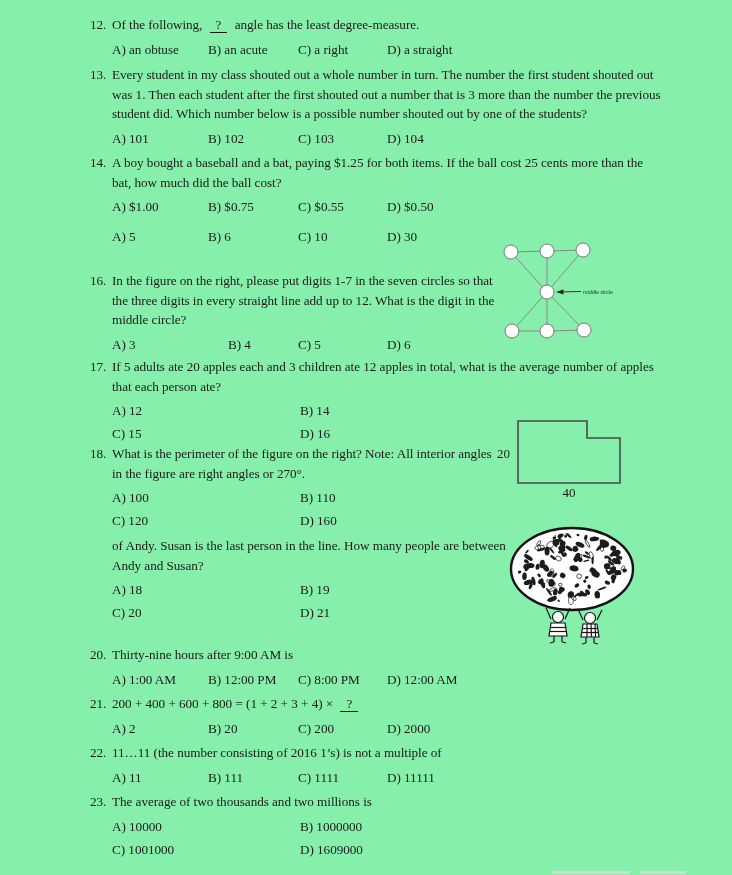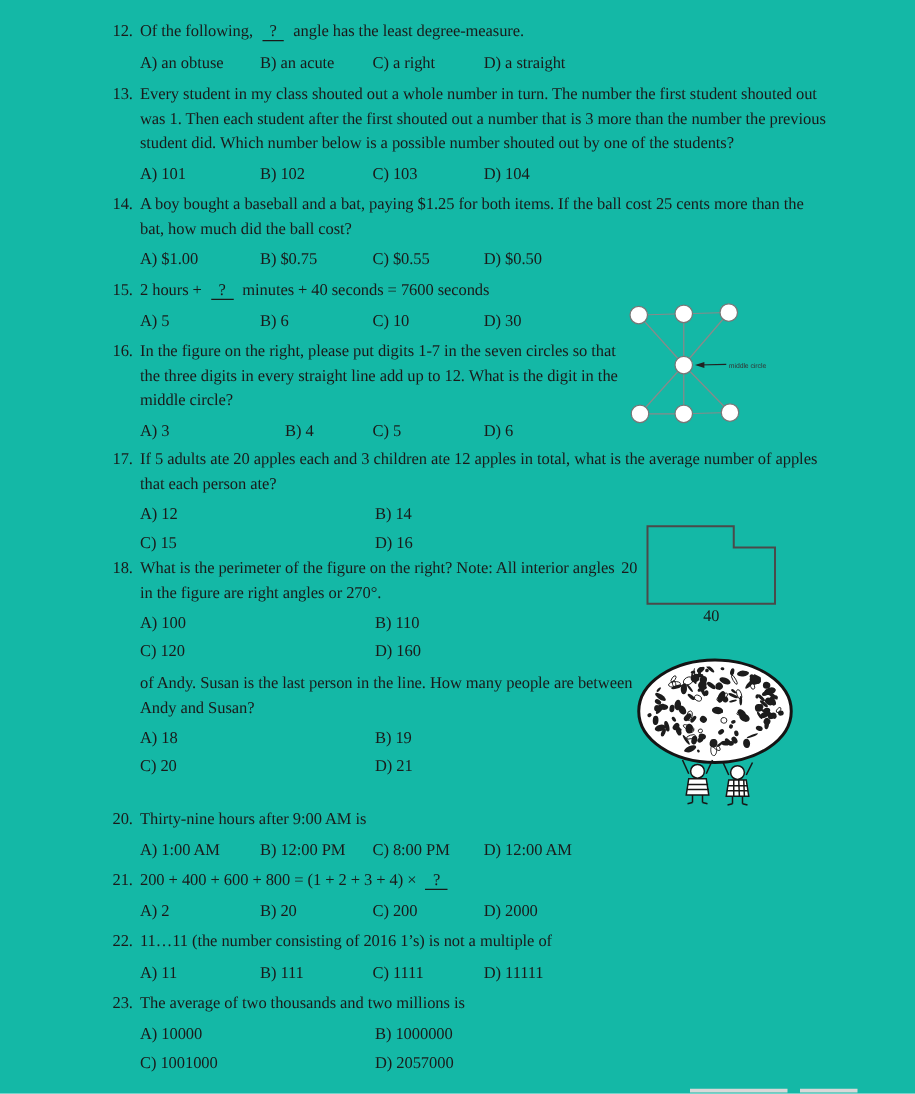--- a/index.html
+++ b/index.html
@@ -1,16 +1,16 @@
 <!DOCTYPE html>
 <html><head>
 <meta charset="utf-8">
 <style>
   html,body{margin:0;padding:0;background:#ffffff;}
-  .page{position:relative;width:732px;height:875px;background:#14b8a6;overflow:hidden;
+  .page{position:relative;width:732px;height:875px;background:#86efac;overflow:hidden;
         font-family:"Liberation Serif", serif;font-size:13.2px;color:#1a1a1a;letter-spacing:-0.05px;}
   .question{position:absolute;left:90px;white-space:nowrap;}
   .q-line{line-height:19.5px;height:19.5px;white-space:nowrap;}
   .q-line.cont{padding-left:22px;}
   .q-num{display:inline-block;width:22px;}
   .blank{display:inline-block;border-bottom:1.2px solid #1a1a1a;padding:0 6px;margin:0 4px;line-height:14px;}
   .options{position:relative;margin-left:22px;margin-top:5px;}
   .opt-row{position:relative;height:23px;line-height:19.5px;}
   .opt{position:absolute;top:0;white-space:nowrap;}
   .fig{position:absolute;}
@@ -52,21 +52,20 @@
         <div class="options">
           <div class="opt-row">
             <span class="opt" style="left: 0px;">A) $1.00</span>
             <span class="opt" style="left: 96px;">B) $0.75</span>
             <span class="opt" style="left: 186px;">C) $0.55</span>
             <span class="opt" style="left: 275px;">D) $0.50</span>
           </div>
         </div>
       </div>
       <div class="question" style="top: 222px;">
-        <div class="q-line"><span class="q-num">15.</span>2 hours + <span class="blank">?</span> minutes + 40 seconds = 7600 seconds</div>
         <div class="options">
           <div class="opt-row">
             <span class="opt" style="left: 0px; text-align: right;">A) 5</span>
             <span class="opt" style="left: 96px;">B) 6</span>
             <span class="opt" style="left: 186px;">C) 10</span>
             <span class="opt" style="left: 275px;">D) 30</span>
           </div>
         </div>
       </div>
       <div class="question" style="top: 271px;">
@@ -159,21 +158,21 @@
       </div>
       <div class="question" style="top: 792px;">
         <div class="q-line"><span class="q-num">23.</span>The average of two thousands and two millions is</div>
         <div class="options">
           <div class="opt-row">
             <span class="opt" style="left: 0px;">A) 10000</span>
             <span class="opt" style="left: 188px;">B) 1000000</span>
           </div>
           <div class="opt-row">
             <span class="opt" style="left: 0px;">C) 1001000</span>
-            <span class="opt" style="left: 188px;">D) 2057000</span>
+            <span class="opt" style="left: 188px;">D) 1609000</span>
           </div>
         </div>
       </div>
     </div>
 
   <svg class="fig" style="left:498px;top:236px" width="150" height="106" viewBox="0 0 150 106">
     <g stroke="#8a8a8a" stroke-width="1">
       <line x1="13" y1="16" x2="49" y2="15"></line>
         <line x1="49" y1="15" x2="85" y2="14"></line>
       <line x1="14" y1="95" x2="49" y2="95"></line>

